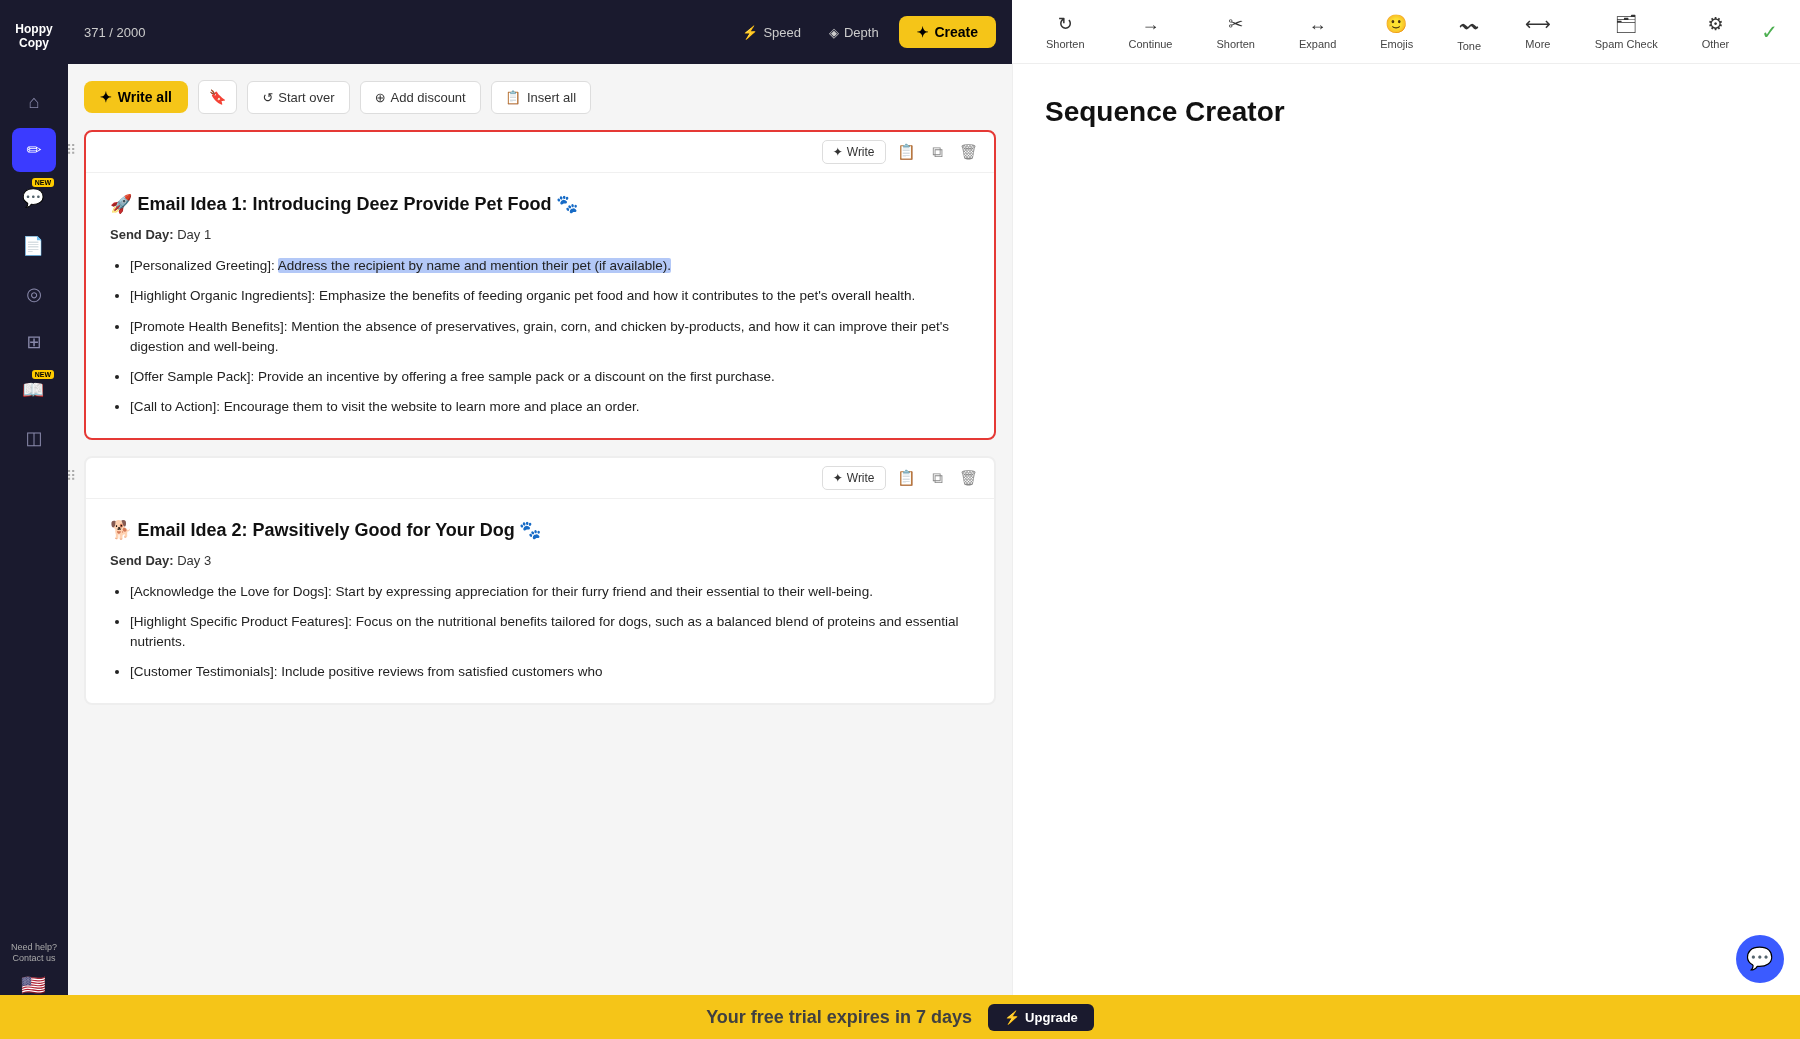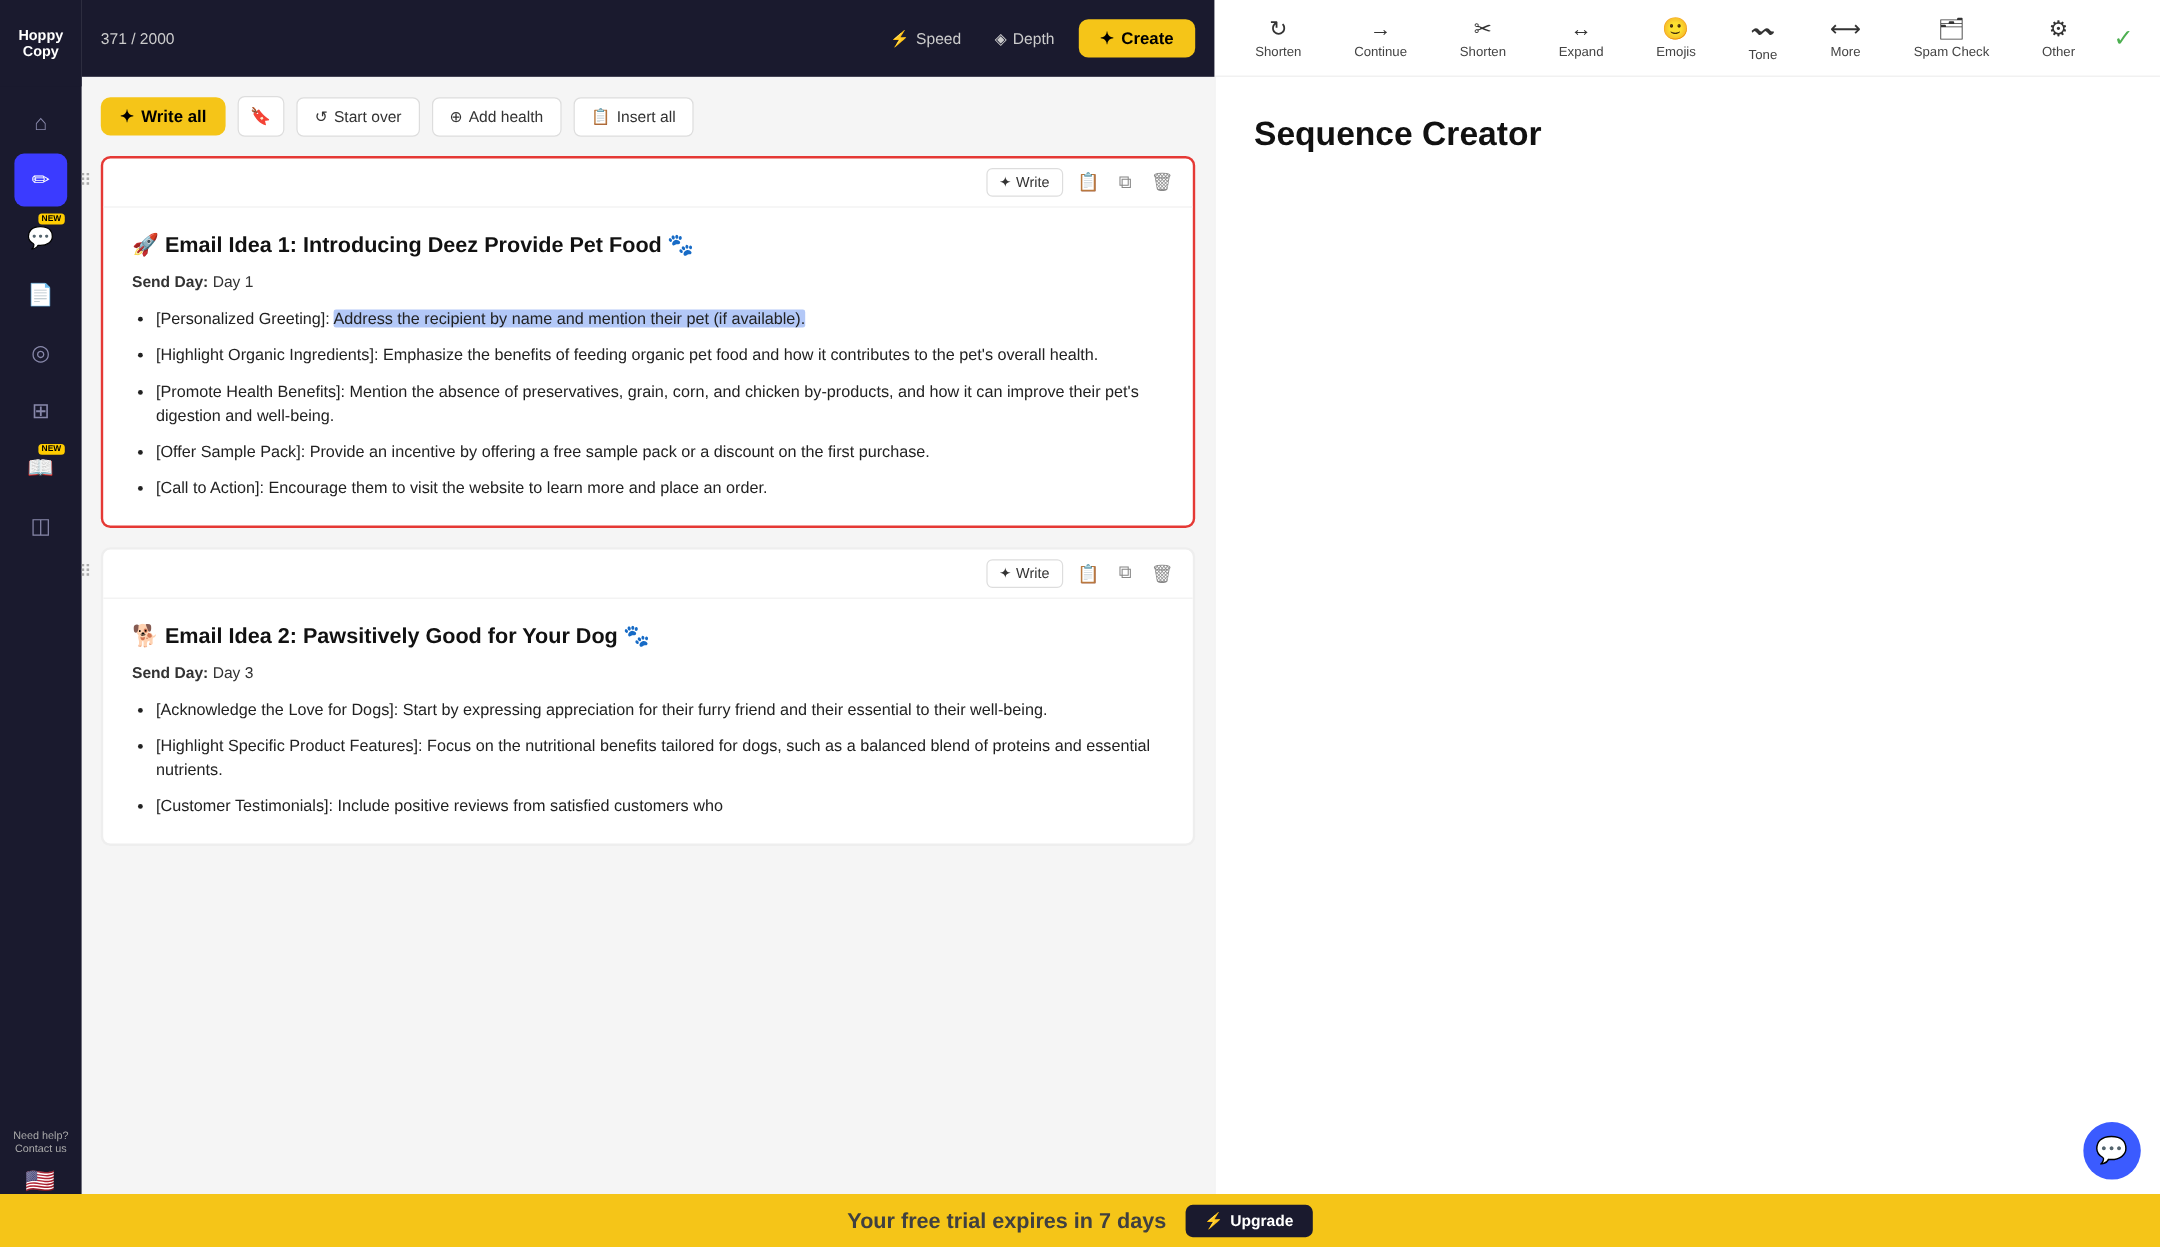--- a/index.html
+++ b/index.html
@@ -477,21 +477,21 @@
         </button>
         <button class="bookmark-btn">
           <span>🔖</span>
         </button>
         <button class="action-btn">
           <span>↺</span>
           <span>Start over</span>
         </button>
         <button class="action-btn">
           <span>⊕</span>
-          <span>Add health</span>
+          <span>Add discount</span>
         </button>
         <button class="action-btn">
           <span>📋</span>
           <span>Insert all</span>
         </button>
       </div>
 
       <div class="section-wrapper">
         <span class="drag-handle">⠿</span>
         <div class="email-card highlighted">

